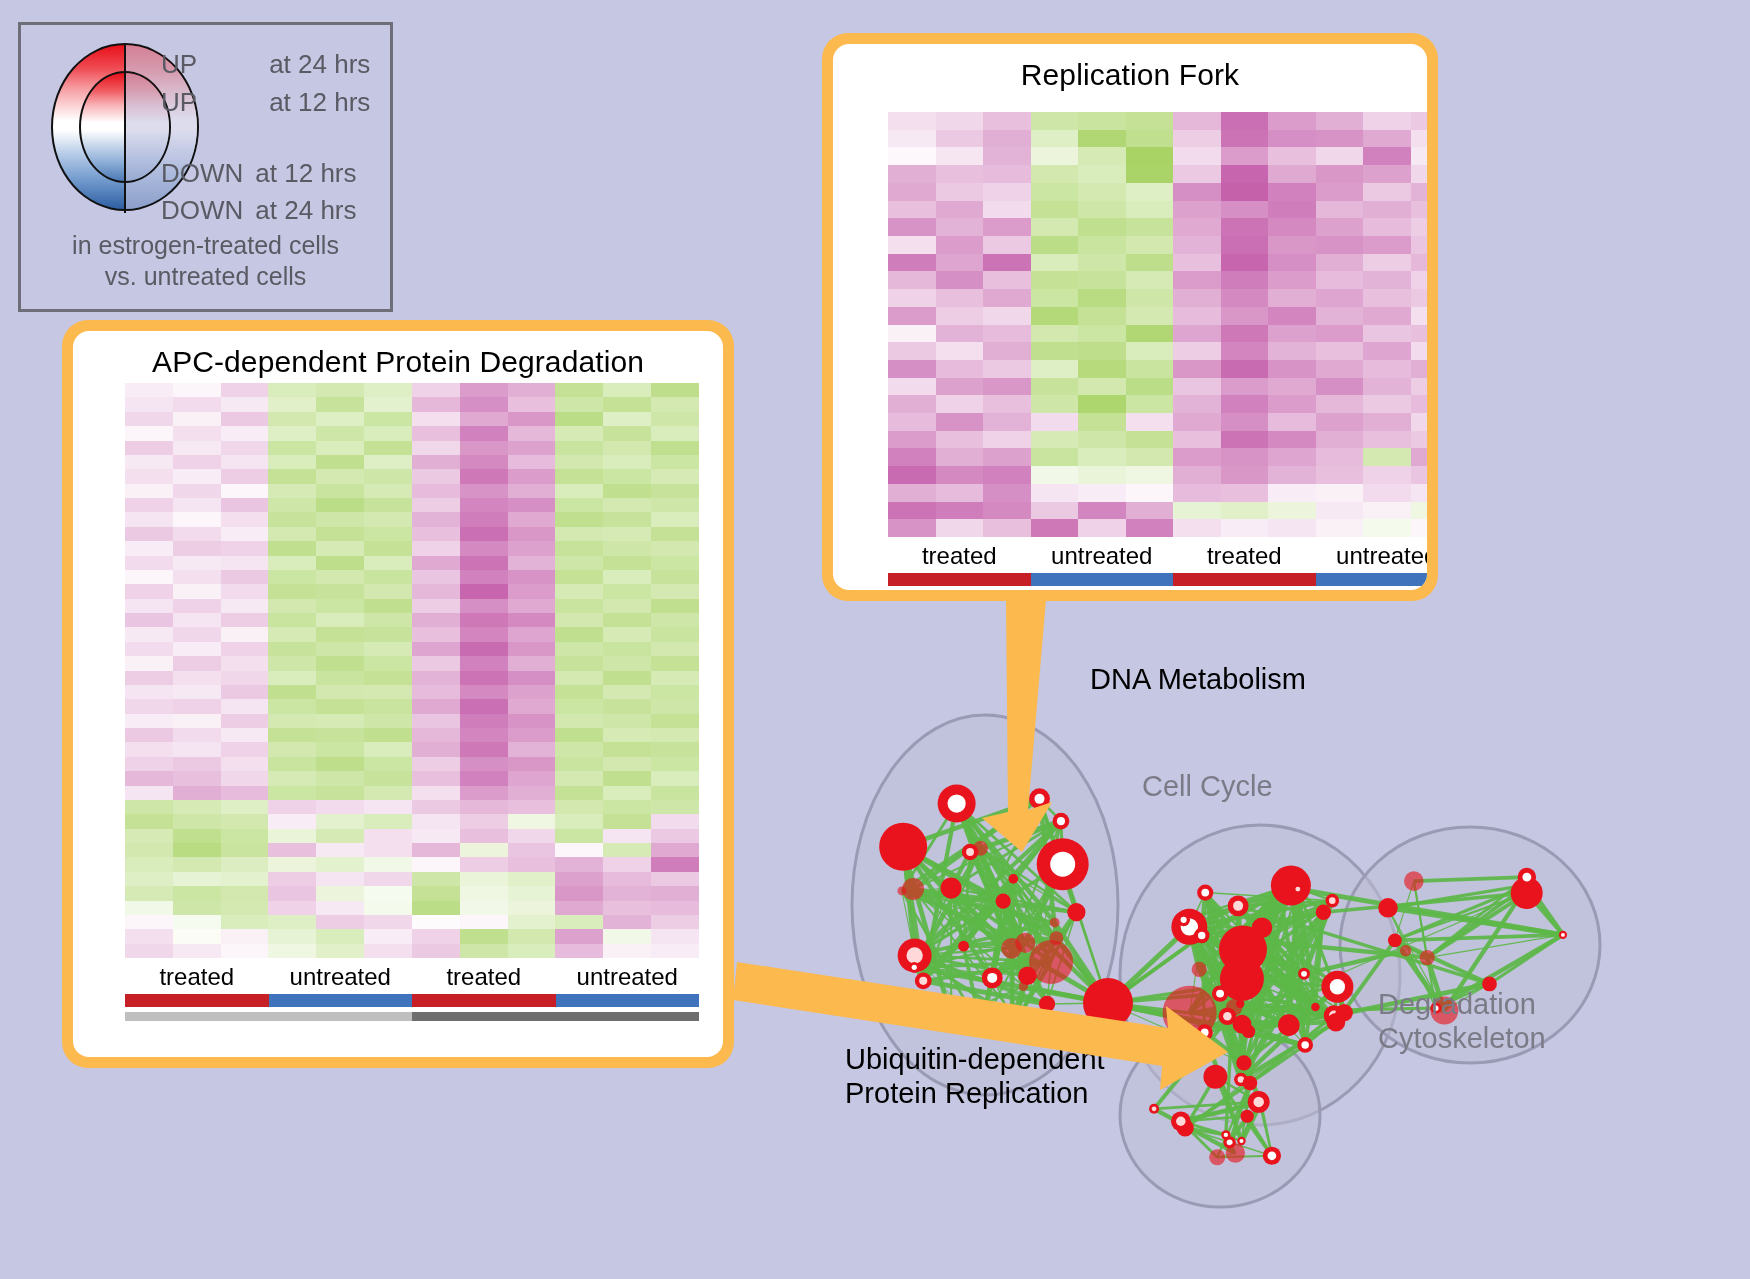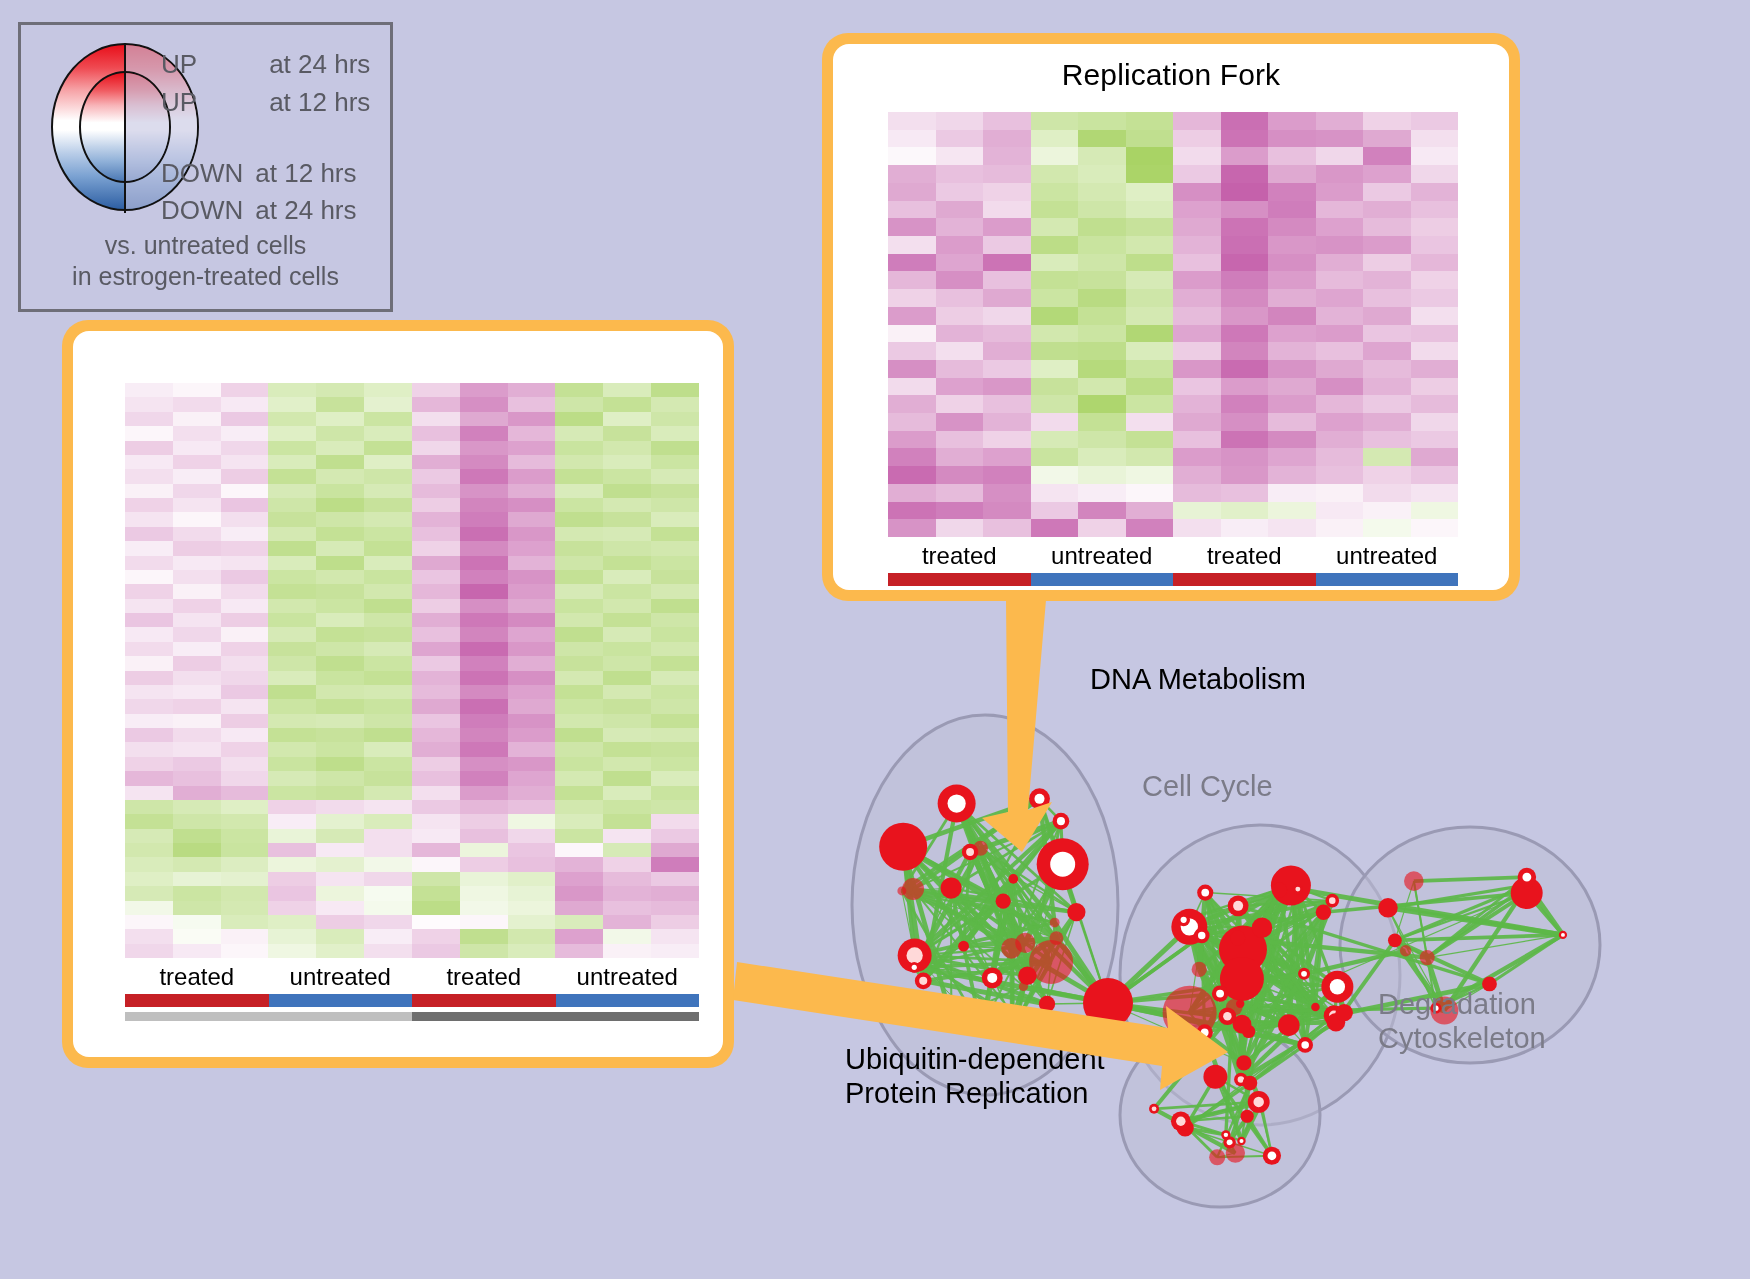--- a/index.html
+++ b/index.html
@@ -69,21 +69,21 @@
   .ud-swatch { width:24px; height:24px; border:1.5px solid #333; display:inline-block; }
   .ud-row-wrap{ margin-top:6px; }
 
   
   .panel { position:absolute; background:#fcb94d; border-radius:26px; padding:11px; }
   .panel-inner { width:100%; height:100%; background:#fff; border-radius:16px;
     position:relative; overflow:hidden; }
   .panel-title { width:100%; text-align:center; font-size:30px; color:#000;
     padding-top:14px; letter-spacing:.1px; }
 
-  #panel-rf { left:822px; top:33px; width:698px; height:568px; }
+  #panel-rf { left:822px; top:33px; width:616px; height:568px; }
   #panel-apc { left:62px; top:320px; width:672px; height:748px; }
 
   .hm { position:absolute; display:grid; }
   .hm div { width:100%; height:100%; }
 
   #rf-hm { left:55px; top:68px; width:570px; height:425px; }
   #apc-hm { left:52px; top:52px; width:574px; height:575px; }
 
   
   .ann { position:absolute; }
@@ -124,22 +124,22 @@
     <div class="wheel-row" id="wl-r1">
       <span class="k">UP</span><span class="t">at 12 hrs</span>
     </div>
     <div class="wheel-row" id="wl-r2">
       <span class="k">DOWN</span><span class="t">at 12 hrs</span>
     </div>
     <div class="wheel-row" id="wl-r3">
       <span class="k">DOWN</span><span class="t">at 24 hrs</span>
     </div>
     <div id="wheel-caption">
+      <div>in estrogen-treated cells</div>
       <div>vs. untreated cells</div>
-      <div>in estrogen-treated cells</div>
     </div>
   </div>
 
 
   <div class="panel" id="panel-rf">
     <div class="panel-inner">
       <div class="panel-title">Replication Fork</div>
       <div class="hm" id="rf-hm" style="grid-template-columns: repeat(12, 1fr); grid-template-rows: repeat(24, 1fr);">
           <div title="r0 c0 = 0.18" style="background: rgb(243, 223, 238);"></div>
           <div title="r0 c1 = 0.22" style="background: rgb(240, 215, 234);"></div>
@@ -443,20 +443,21 @@
             <i style="background: rgb(198, 32, 38);"></i>
             <i style="background: rgb(63, 116, 188);"></i>
           </div>
 
       </div>
     </div>
   </div>
 
   <div class="panel" id="panel-apc">
     <div class="panel-inner">
+      <div class="panel-title">APC-dependent Protein Degradation</div>
       <div class="hm" id="apc-hm" style="grid-template-columns: repeat(12, 1fr); grid-template-rows: repeat(40, 1fr);">
           <div title="r0 c0 = 0.1" style="background: rgb(248, 237, 246);"></div>
           <div title="r0 c1 = 0.05" style="background: rgb(252, 246, 250);"></div>
           <div title="r0 c2 = 0.25" style="background: rgb(239, 210, 231);"></div>
           <div title="r0 c3 = -0.35" style="background: rgb(217, 236, 187);"></div>
           <div title="r0 c4 = -0.4" style="background: rgb(212, 233, 178);"></div>
           <div title="r0 c5 = -0.3" style="background: rgb(223, 239, 197);"></div>
           <div title="r0 c6 = 0.25" style="background: rgb(239, 210, 231);"></div>
           <div title="r0 c7 = 0.55" style="background: rgb(219, 156, 203);"></div>
           <div title="r0 c8 = 0.45" style="background: rgb(225, 174, 212);"></div>

